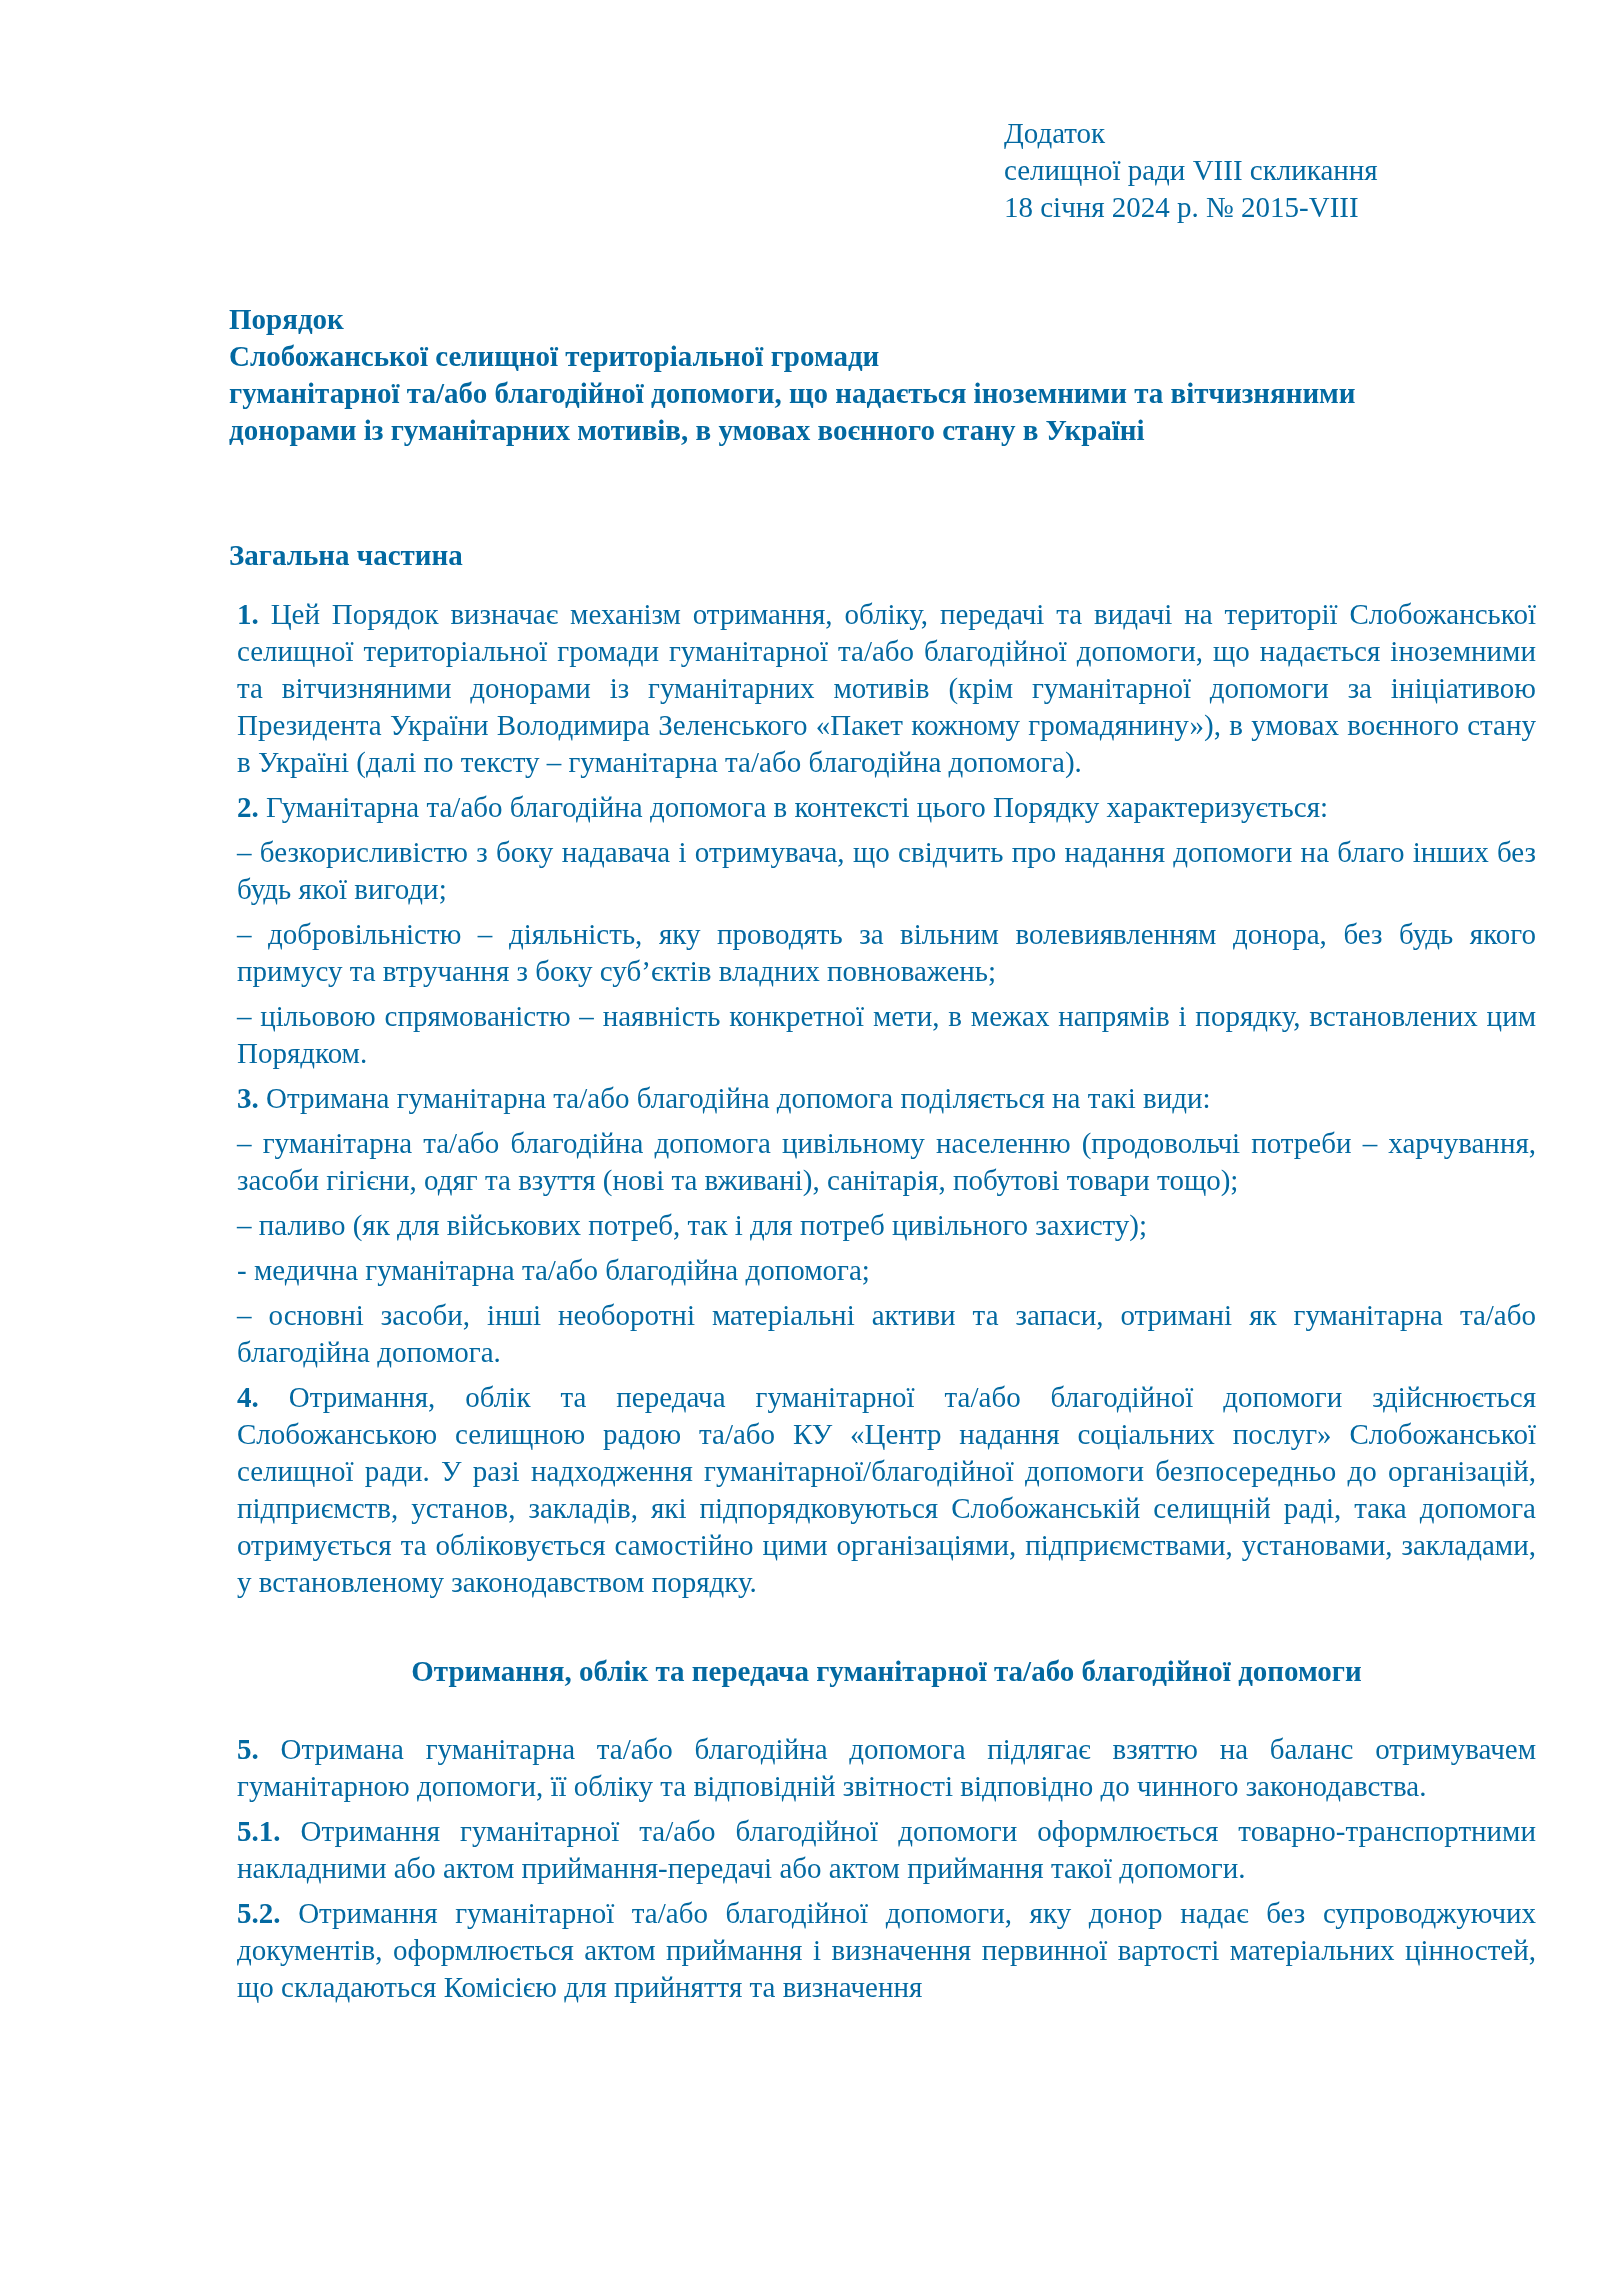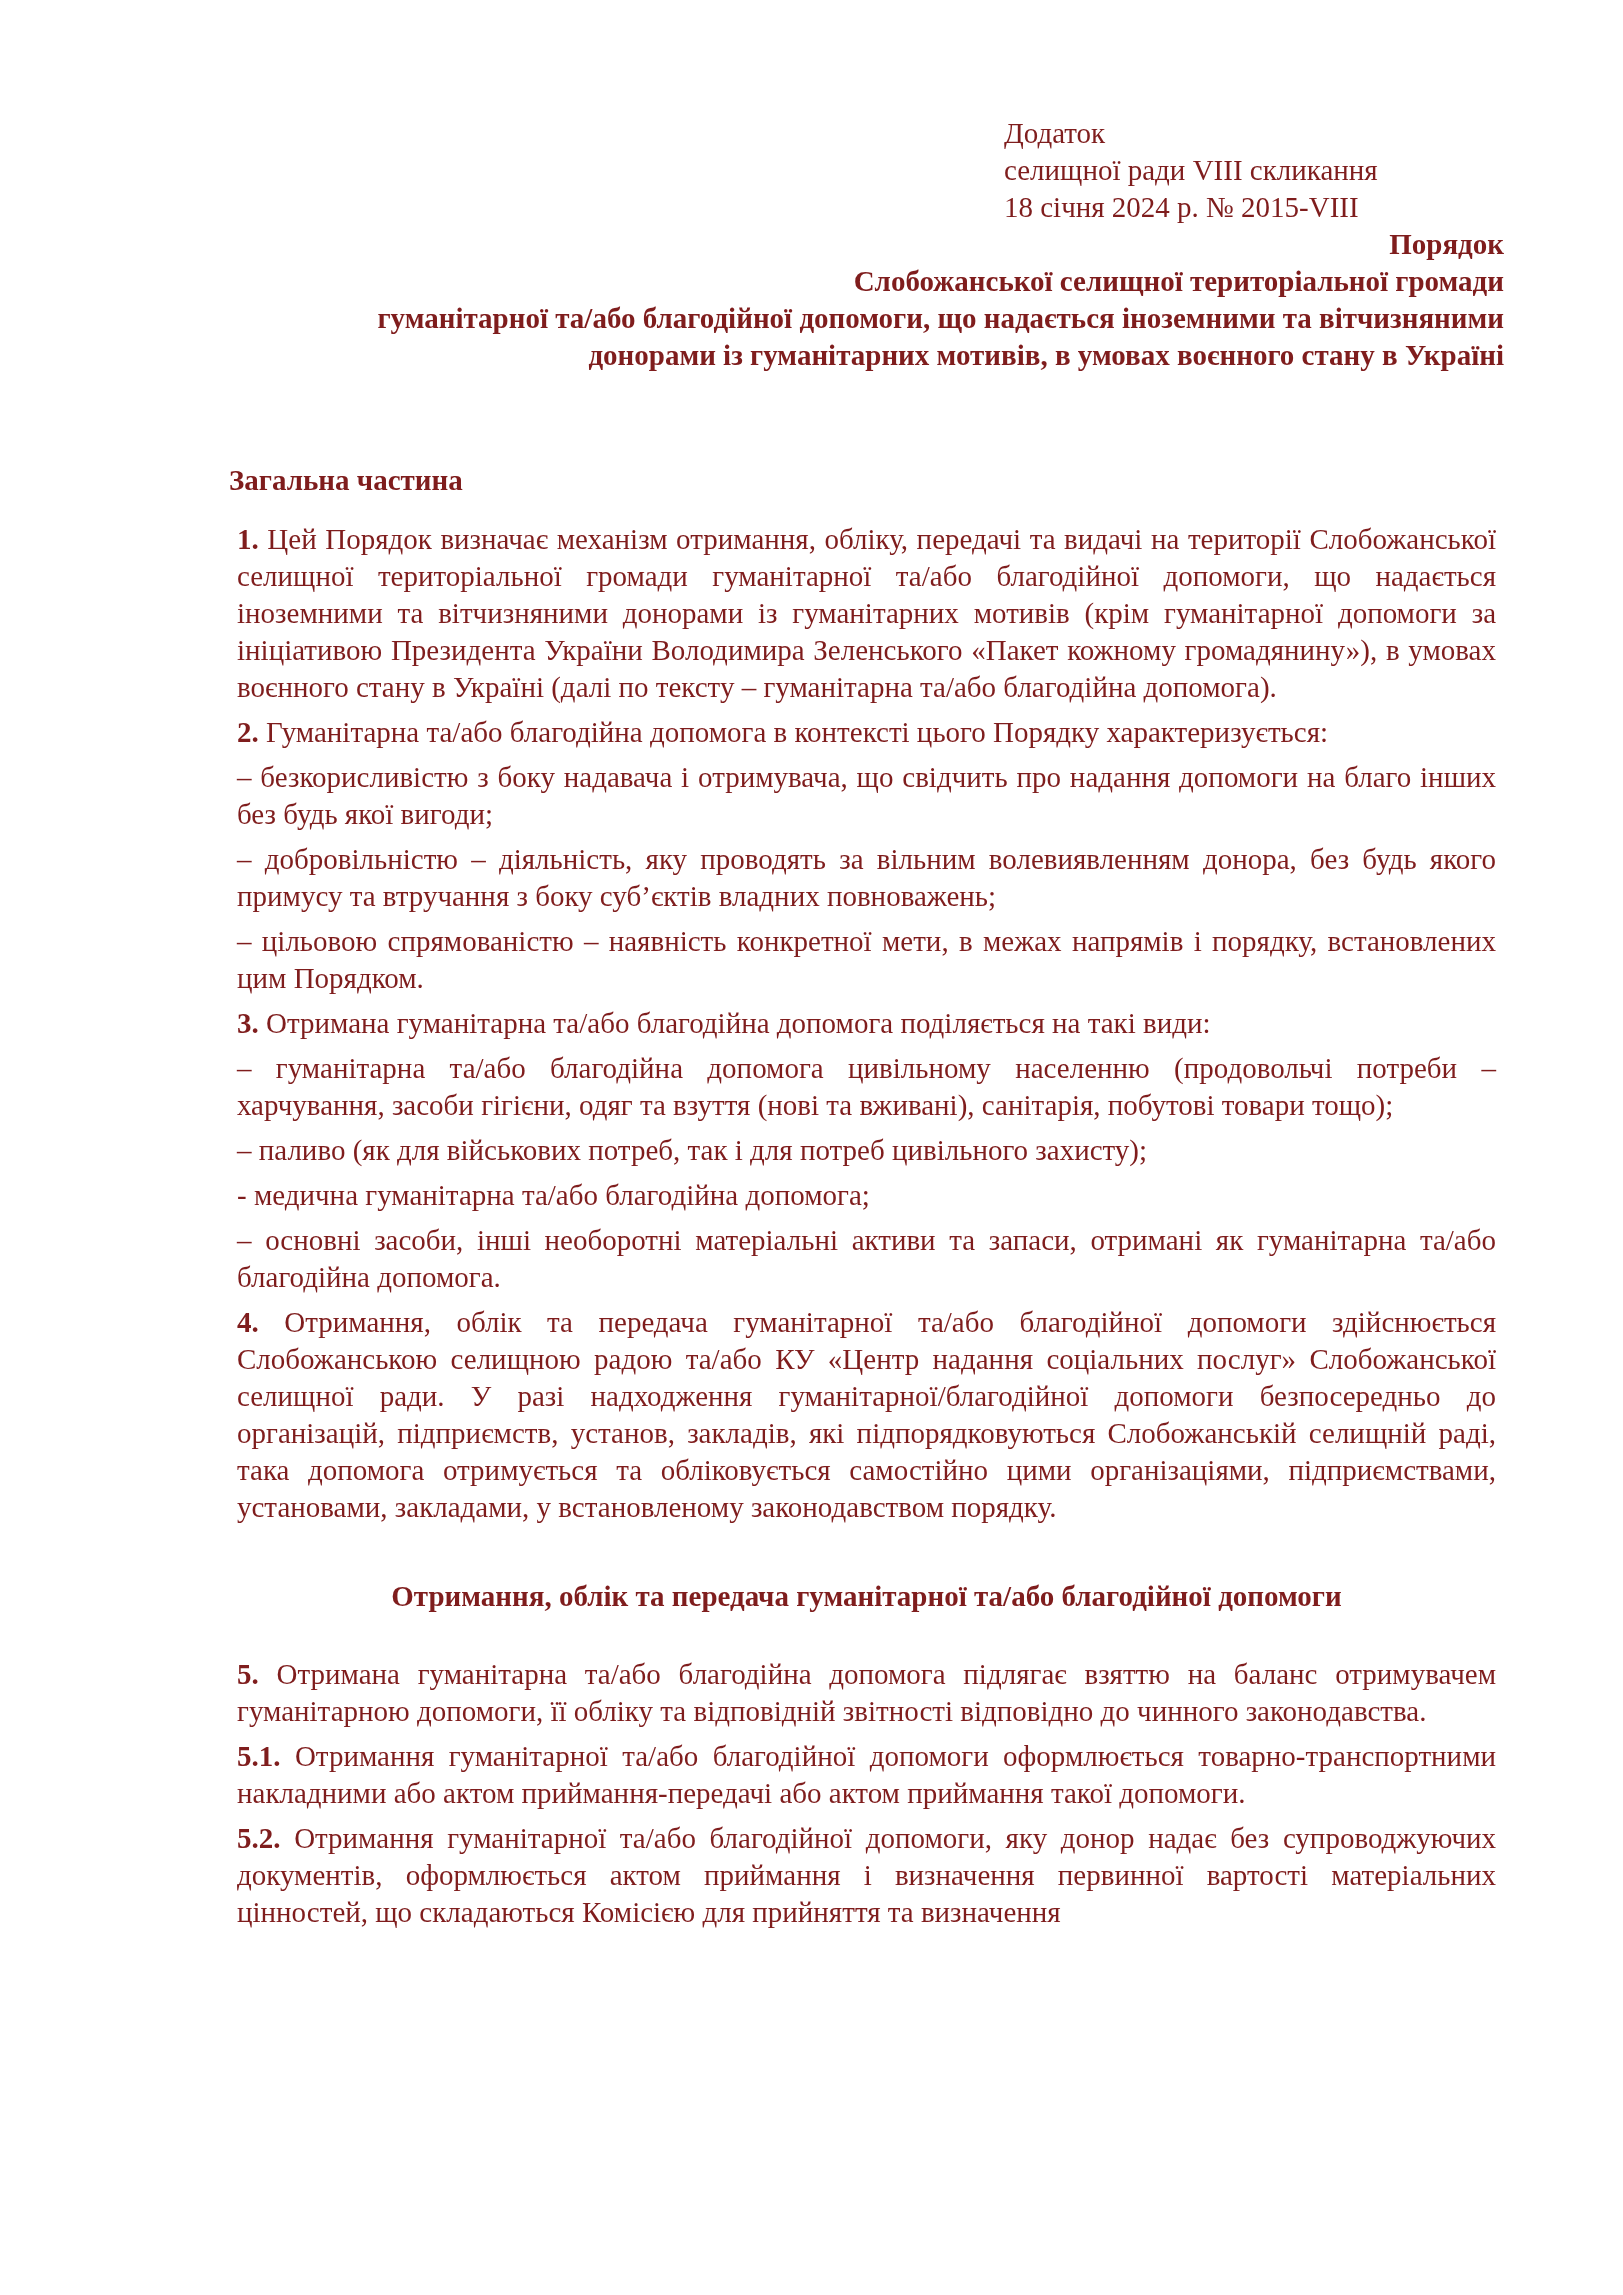--- a/index.html
+++ b/index.html
@@ -6,35 +6,36 @@
     margin: 0;
     padding: 0;
     background: #ffffff;
   }
   .page {
     position: relative;
     width: 1623px;
     height: 2295px;
     box-sizing: border-box;
     background: #ffffff;
-    color: #7f1d1d;
+    color: #0369a1;
     font-family: "Liberation Serif", "DejaVu Serif", serif;
     font-size: 29px;
     line-height: 37px;
-    padding: 115px 119px 0 229px;
+    padding: 115px 79px 0 229px;
     overflow: hidden;
   }
   .annex {
     margin-left: 775px;
   }
   .annex-line {
     white-space: nowrap;
   }
   .title-block {
-    text-align: right;
+    margin-top: 75px;
+    text-align: left;
     font-weight: bold;
   }
   .heading-general {
     margin: 88px 0 22px 0;
     text-align: left;
     font-weight: bold;
   }
   .heading-receipt {
     margin: 52px 0 41px 0;
     text-align: center;

